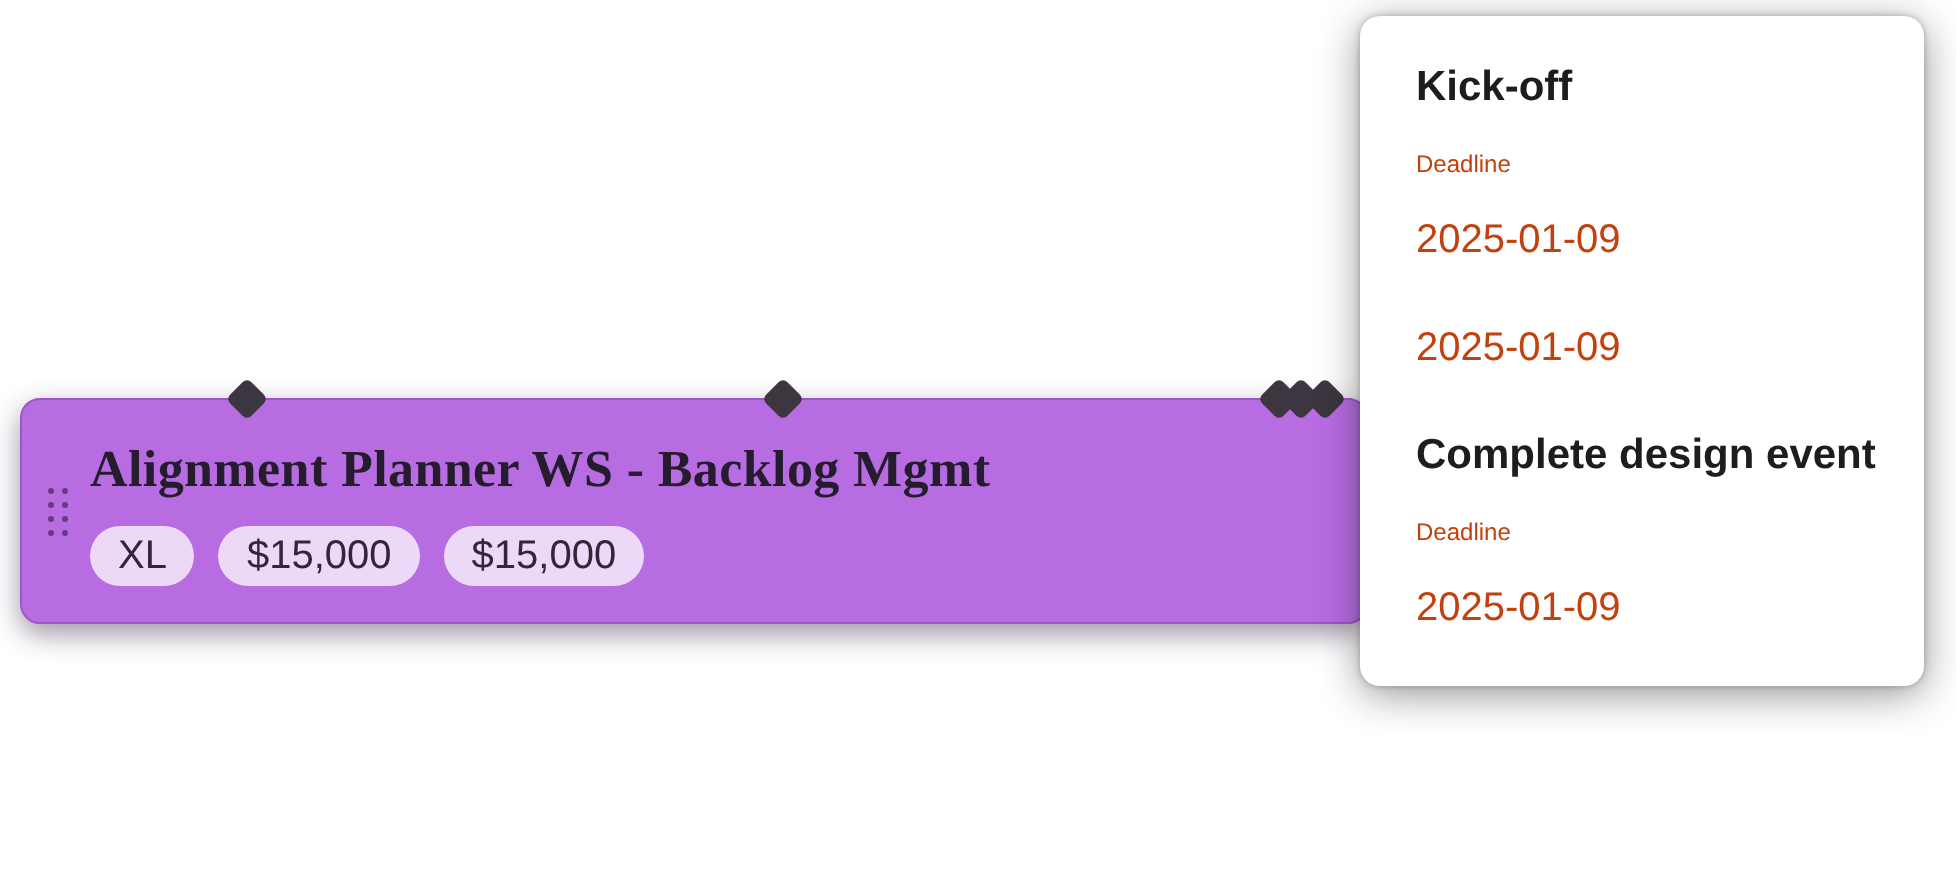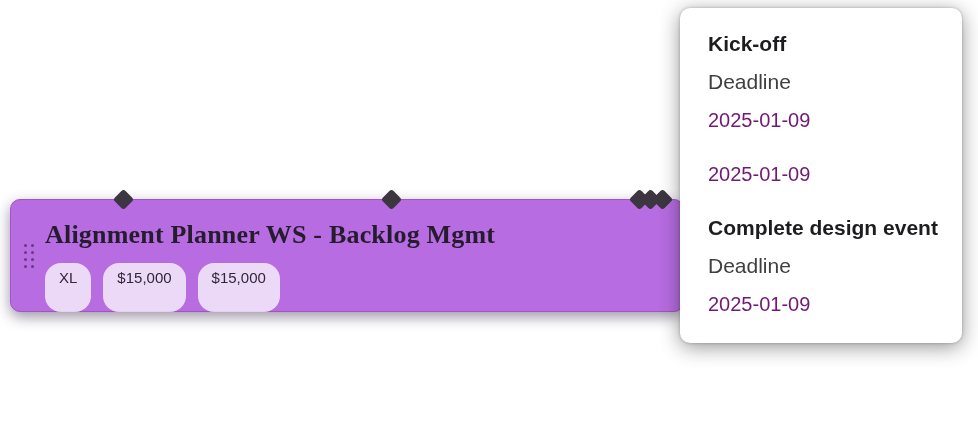--- a/index.html
+++ b/index.html
@@ -34,22 +34,22 @@
   }
   .badges {
     position: absolute;
     left: 34px; top: 63px;
     display: flex;
     gap: 12px;
   }
   .badge {
     background: rgba(255, 255, 255, 0.74);
     border-radius: 16px;
-    padding: 3px 14px 22px 14px;
-    font-size: 15px;
+    padding: 3px 14px 3px 14px;
+    font-size: 20px;
     color: #322639;
     line-height: 24px;
     white-space: nowrap;
   }
   .grip {
     position: absolute;
     left: 13px; top: 50%;
     transform: translateY(-50%);
     display: grid;
     grid-template-columns: repeat(2, 3px);
@@ -93,28 +93,28 @@
   .entry { margin-bottom: 26px; }
   .entry-title {
     font-size: 21px;
     font-weight: bold;
     color: #1d1d20;
     line-height: 28px;
     margin-bottom: 10px;
     white-space: nowrap;
   }
   .entry-type {
-    font-size: 21px;
-    color: #404040;
+    font-size: 12px;
+    color: #c2410c;
     line-height: 28px;
     margin-bottom: 10px;
   }
   .entry-date {
     font-size: 20px;
-    color: #701a75;
+    color: #c2410c;
     line-height: 28px;
   }
 </style>
 </head>
 <body>
 
 <div class="task-bar">
 
   <span class="grip">
     <i></i>

